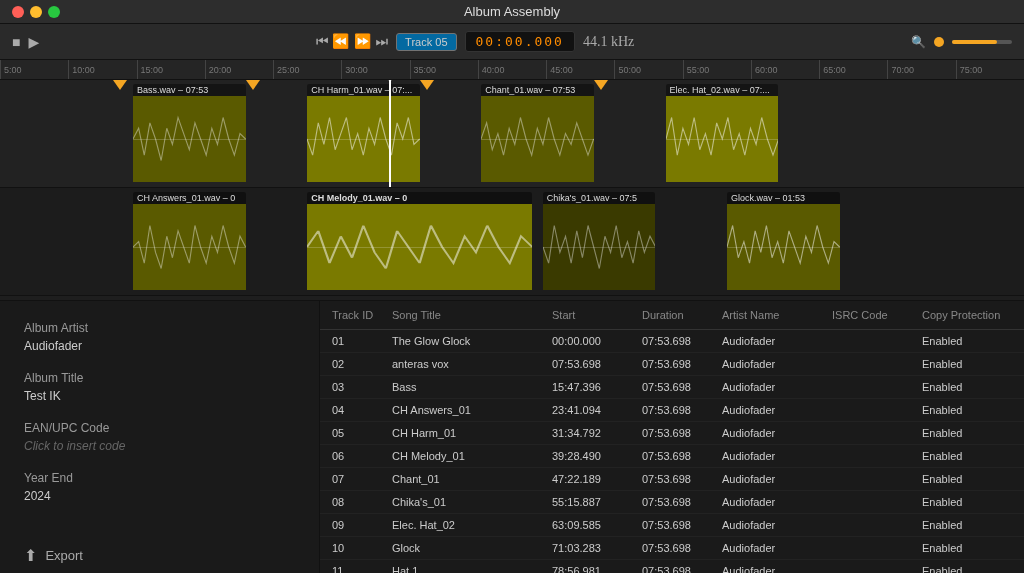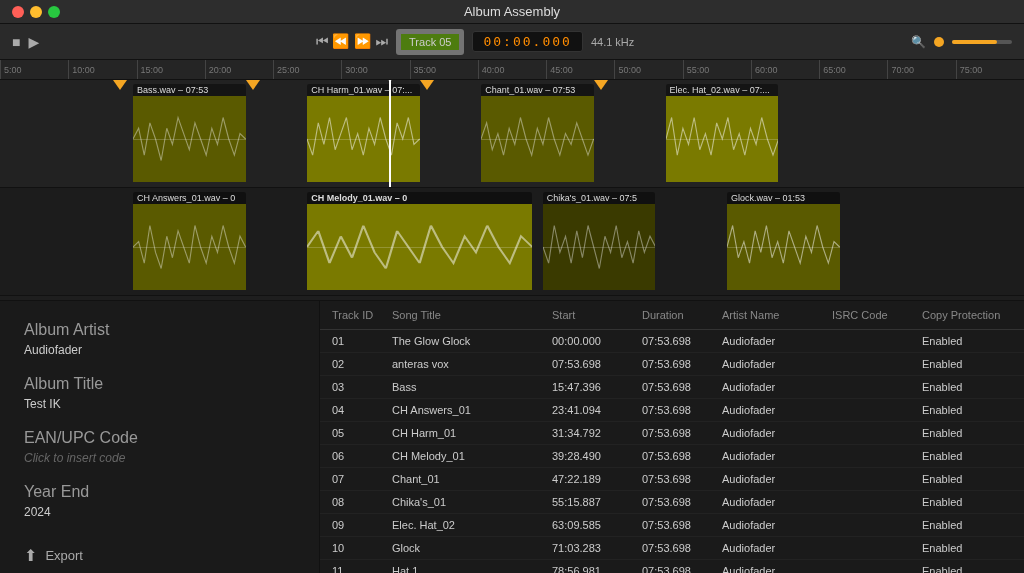--- a/index.html
+++ b/index.html
@@ -47,38 +47,38 @@
       align-items: center;
       padding: 0 12px;
       border-bottom: 1px solid #111;
       gap: 12px;
     }
     .transport-left { display: flex; gap: 8px; align-items: center; }
     .transport-icon { color: #aaa; font-size: 14px; cursor: pointer; }
     .transport-center { display: flex; align-items: center; gap: 8px; margin: 0 auto; }
     .skip-btns { display: flex; gap: 4px; }
     .track-label { 
-      background: #4d7c0f; 
-      border: 5px solid #737373; 
+      background: #0369a1; 
+      border: 1px solid #737373; 
       border-radius: 3px; 
       padding: 2px 8px; 
       color: #ccc; 
       font-size: 11px;
     }
     .timecode {
       background: #111;
       border: 1px solid #333;
       border-radius: 3px;
       padding: 2px 10px;
       color: #ff8c00;
       font-size: 13px;
       font-family: monospace;
       letter-spacing: 2px;
     }
-    .samplerate { font-size: 11px; color: #aaa; }
+    .samplerate { font-size: 14px; color: #aaa; font-family: Liberation Serif, serif; }
     .transport-right { display: flex; align-items: center; gap: 8px; }
     .search-icon-wrap { color: #aaa; }
     .volume-dot { width: 10px; height: 10px; background: #f5a623; border-radius: 50%; }
     .volume-bar { width: 60px; height: 4px; background: #555; border-radius: 2px; position: relative; }
     .volume-fill { width: 75%; height: 100%; background: #f5a623; border-radius: 2px; }
 
     
     .timeline-ruler {
       background: #252525;
       height: 20px;
@@ -207,21 +207,21 @@
       display: flex;
       flex-direction: column;
       gap: 18px;
     }
     .meta-row {
       display: flex;
       flex-direction: column;
       gap: 4px;
     }
     .meta-label {
-      font-size: 16px;
+      font-size: 12px;
       color: #999;
       font-weight: 500;
     }
     .meta-value {
       font-size: 12px;
       color: #ccc;
       background: transparent;
     }
     .meta-placeholder {
       font-size: 12px;

